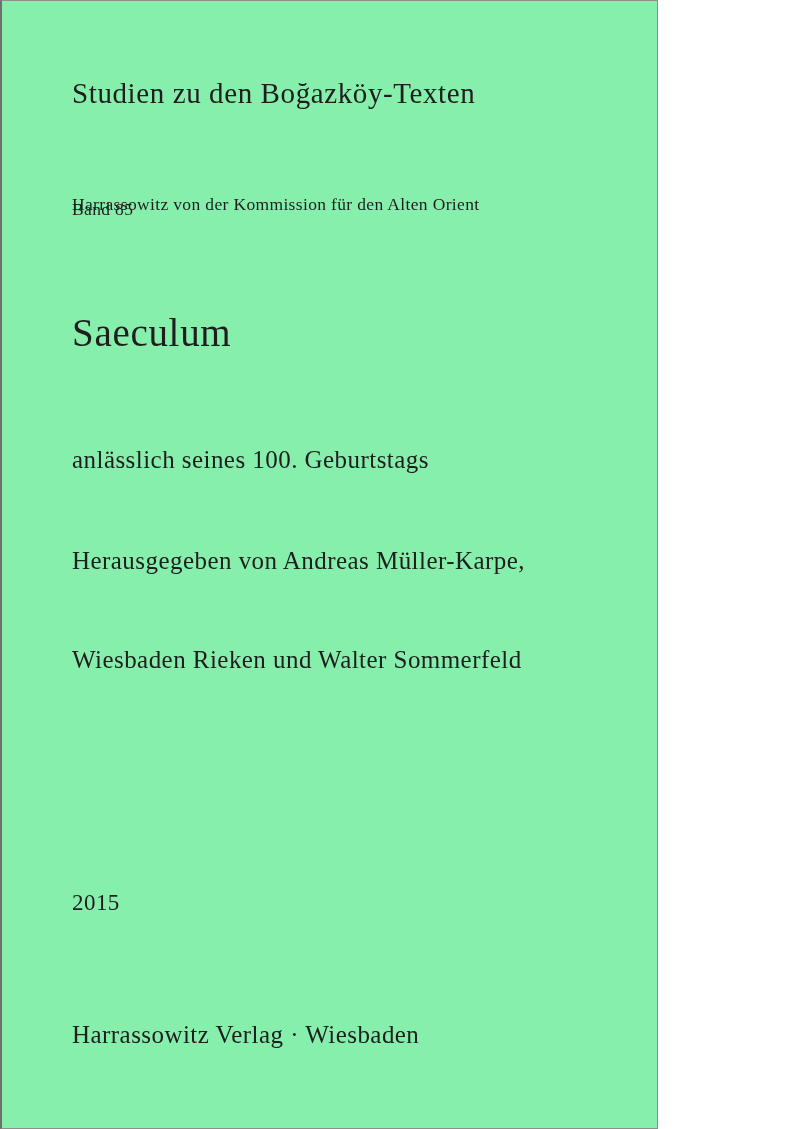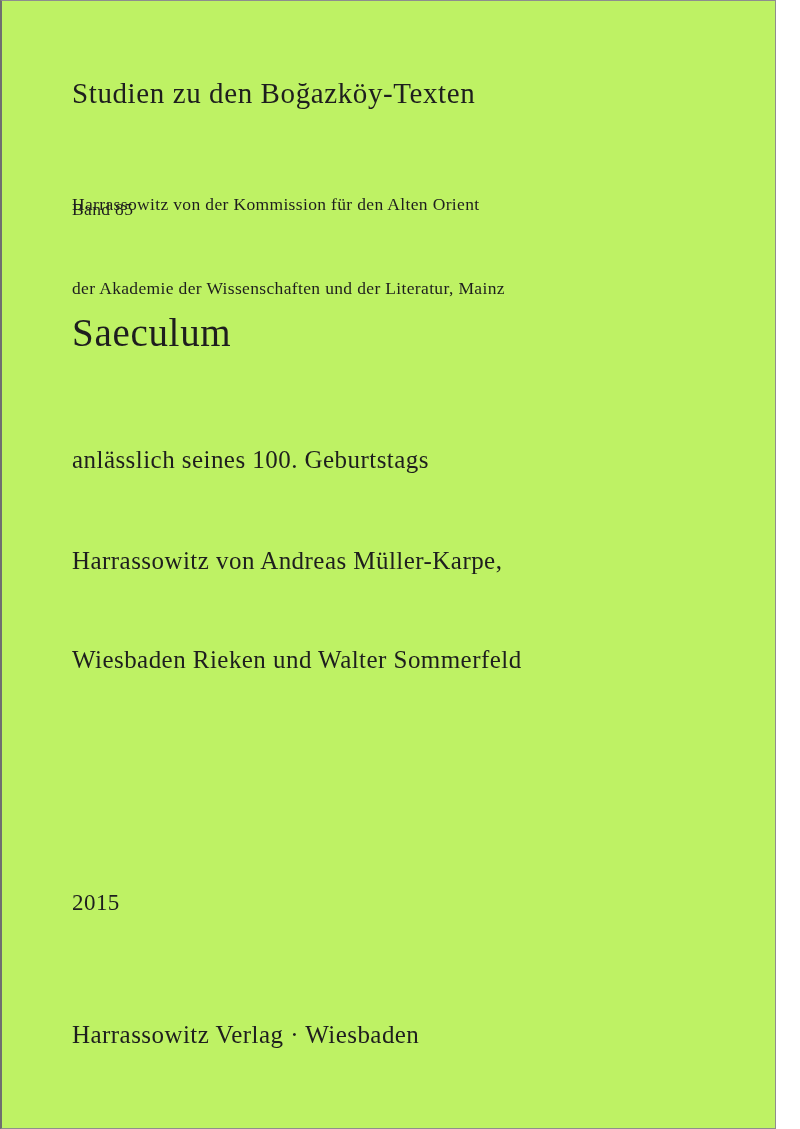--- a/index.html
+++ b/index.html
@@ -2,24 +2,24 @@
 <html><head>
 <meta charset="utf-8">
 <style>
   html, body {
     margin: 0;
     padding: 0;
     background: #ffffff;
   }
   .page {
     position: relative;
-    width: 776px;
+    width: 658px;
     height: 1129px;
     box-sizing: border-box;
-    background: #bef264;
+    background: #86efac;
     border: 1px solid #8e8e8e;
     border-left: 2px solid #6f6f6f;
     overflow: hidden;
     font-family: "Liberation Serif", "DejaVu Serif", serif;
     color: #1e1e1e;
   }
   .txt {
     position: absolute;
     left: 70px;
     white-space: pre;
@@ -76,33 +76,32 @@
 </style>
 </head>
 <body>
 
 <div class="page">
 
   <div class="txt series-title">Studien zu den Boğazköy-Texten</div>
 
   <div class="txt series-editor">
     <div>Harrassowitz von der Kommission für den Alten Orient</div>
-    <div>der Akademie der Wissenschaften und der Literatur, Mainz</div>
   </div>
 
   <div class="txt volume">Band 85</div>
 
   <div class="txt book-title">Saeculum</div>
 
   <div class="txt subtitle">
     <div>anlässlich seines 100. Geburtstags</div>
   </div>
 
   <div class="txt editors">
-    <div>Harrassowitz von Andreas Müller-Karpe,</div>
+    <div>Herausgegeben von Andreas Müller-Karpe,</div>
     <div>Wiesbaden Rieken und Walter Sommerfeld</div>
   </div>
 
   <div class="txt year">2015</div>
 
   <div class="txt publisher">Harrassowitz Verlag · Wiesbaden</div>
 
 </div>
 
 </body></html>

